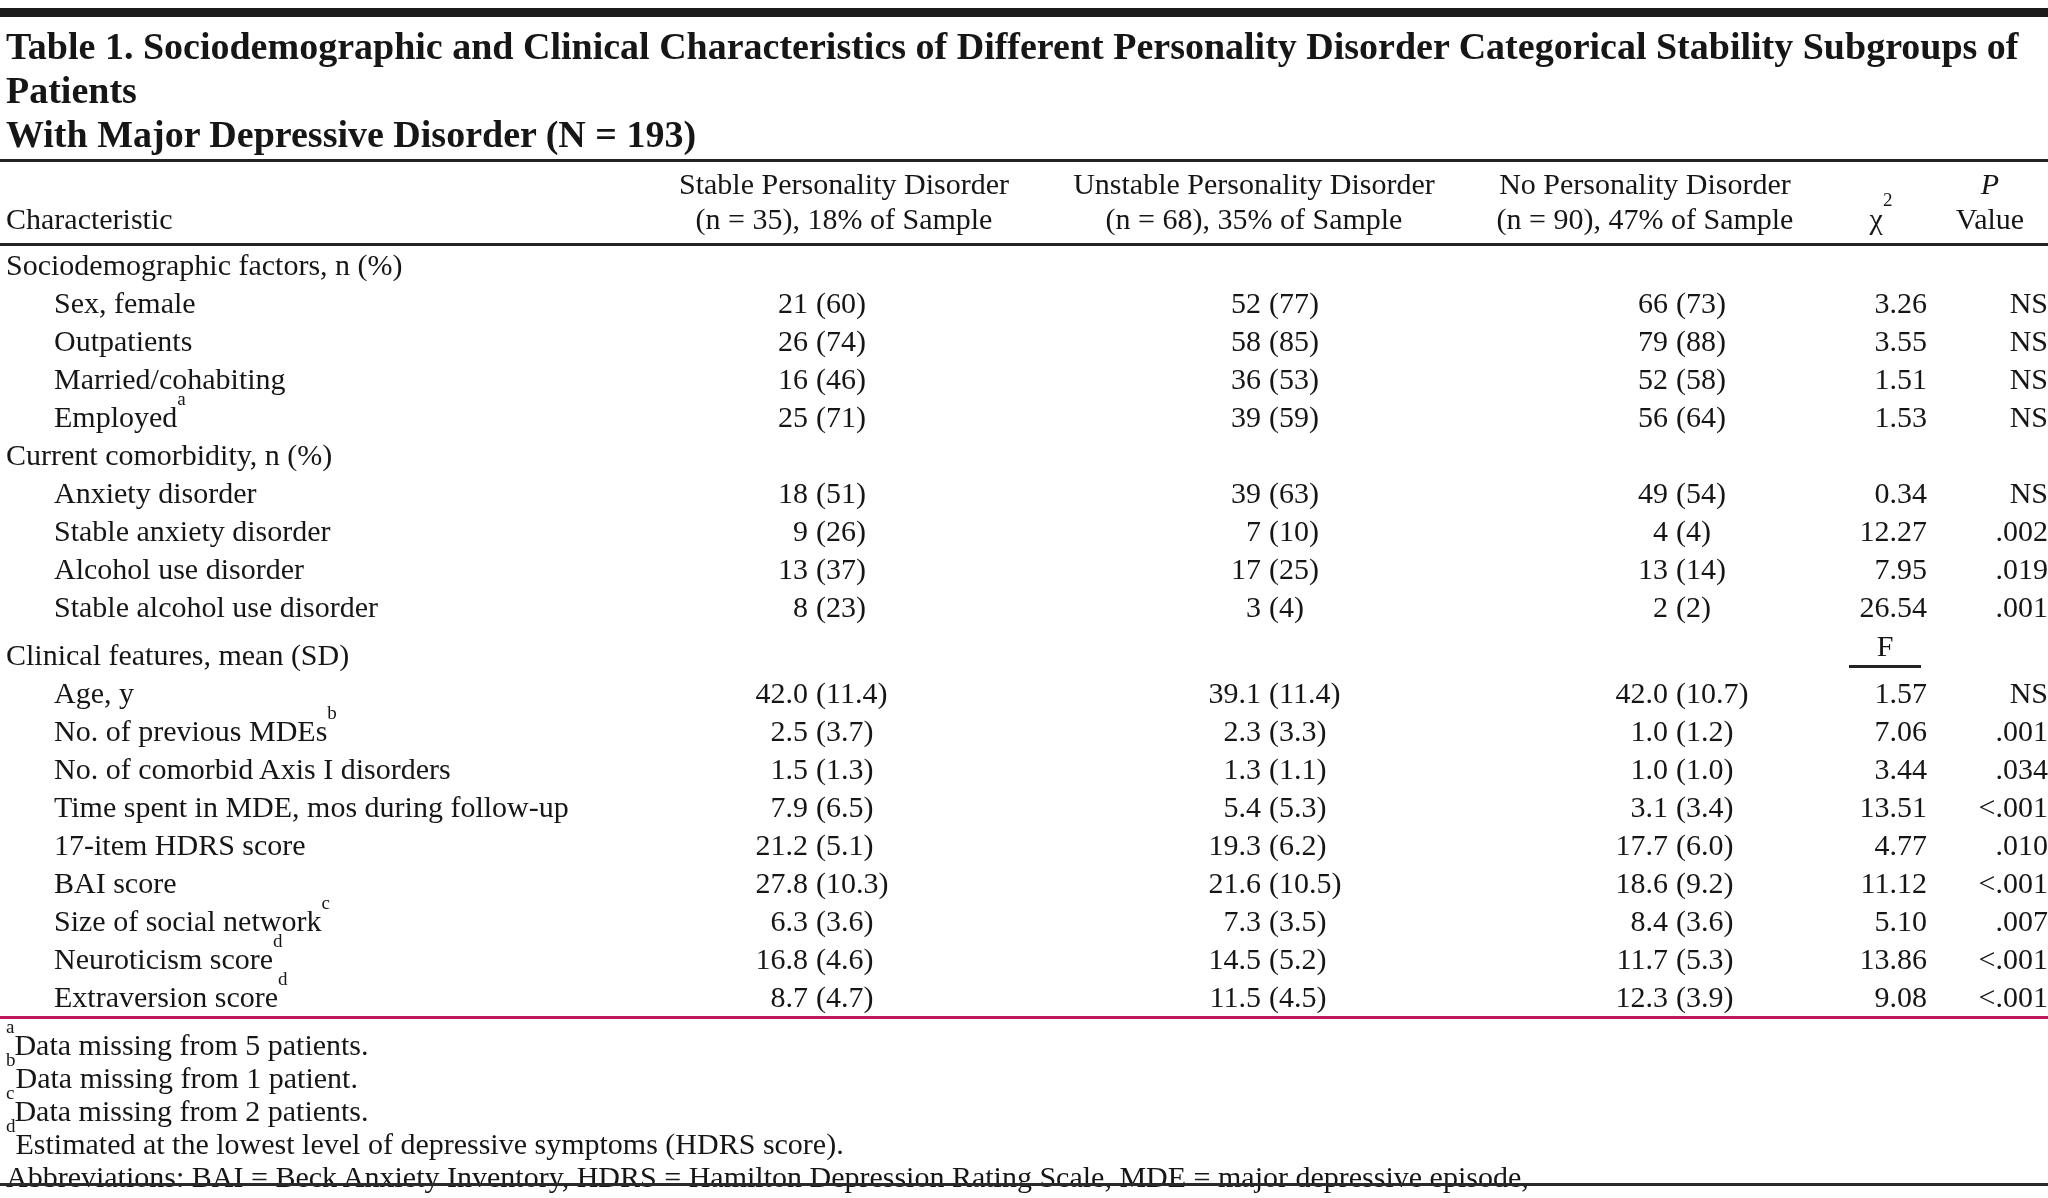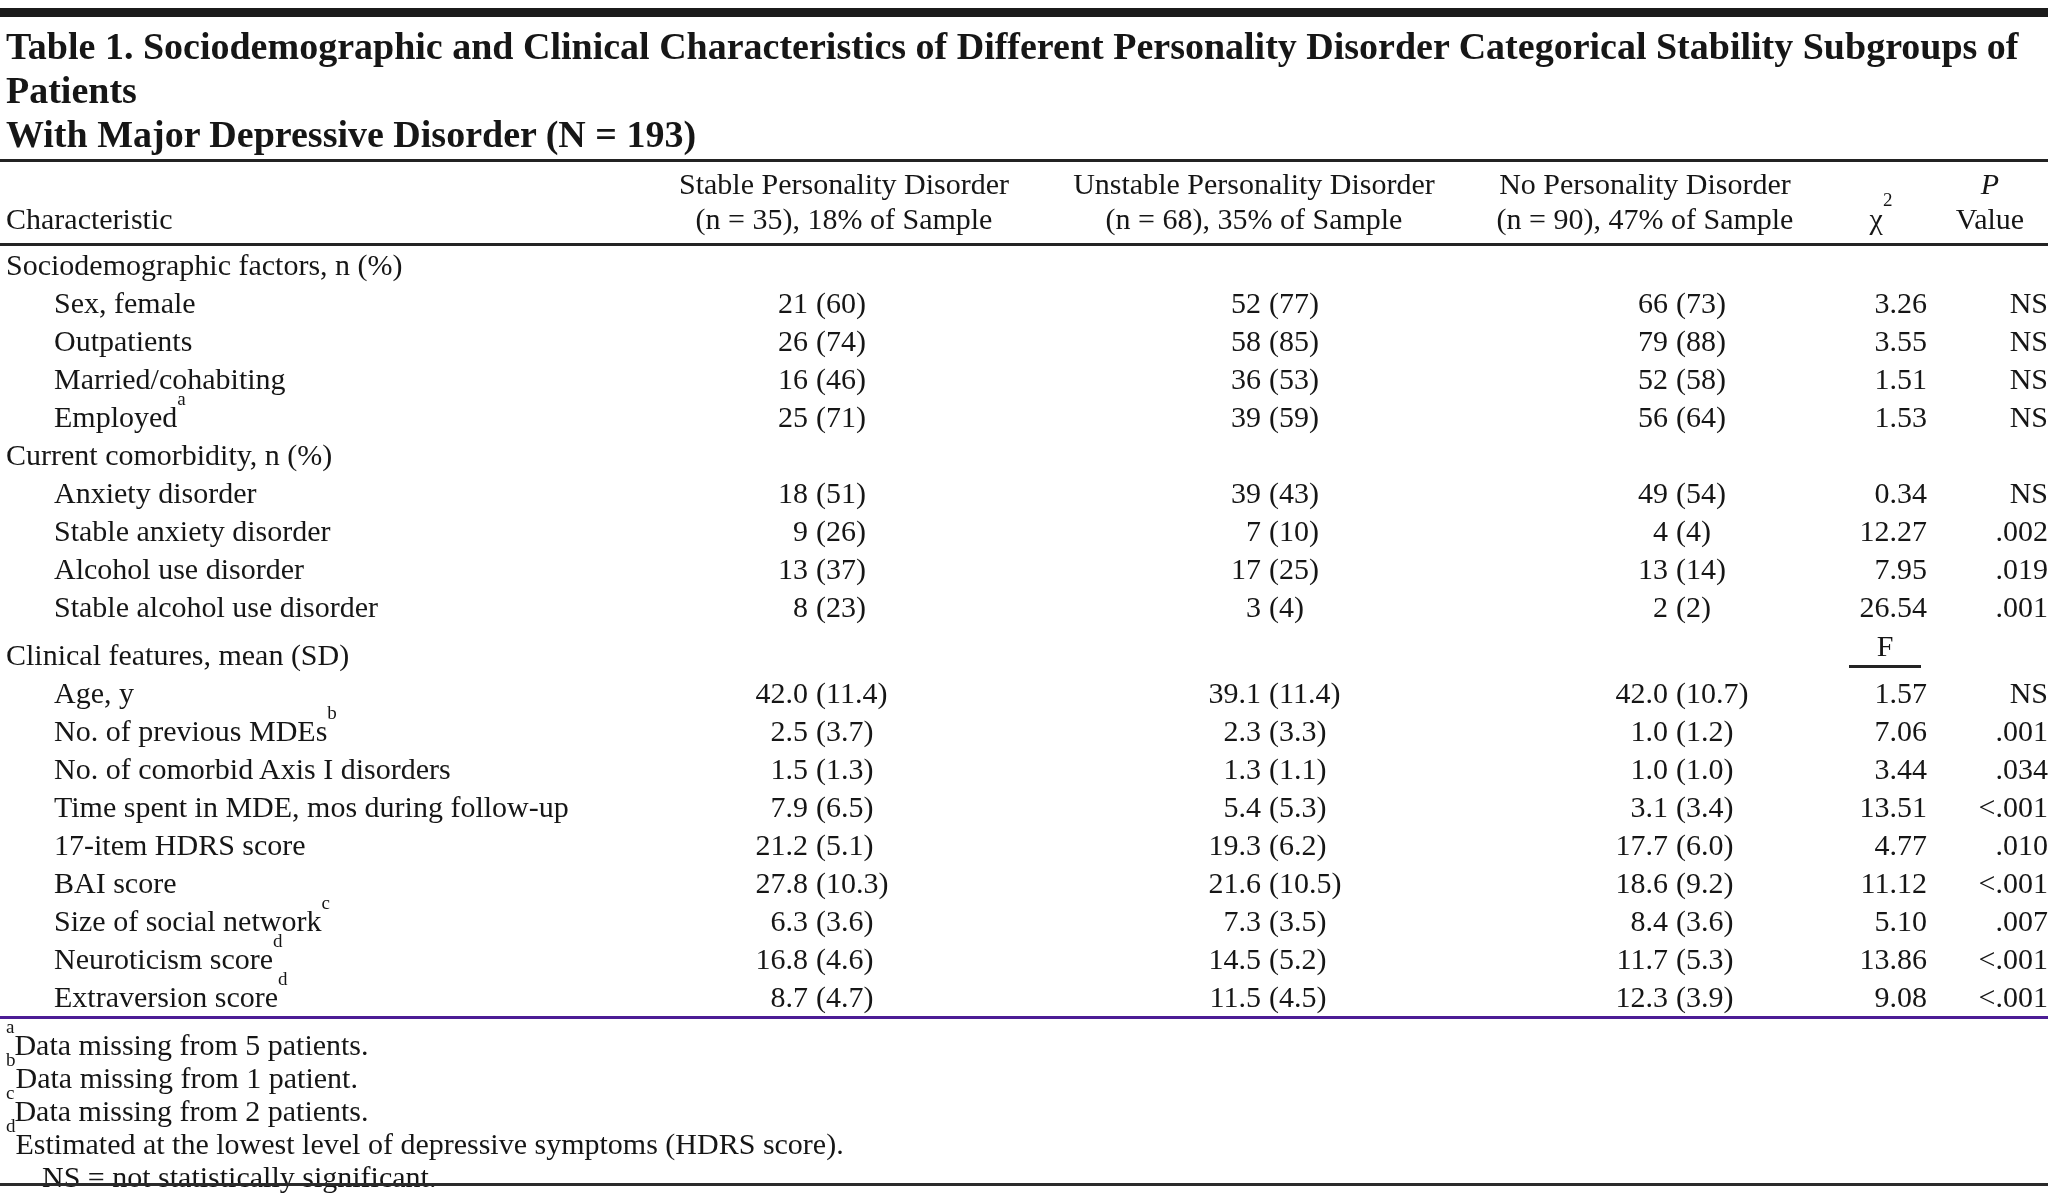--- a/index.html
+++ b/index.html
@@ -7,21 +7,21 @@
     width:2048px;height:1198px;background:#ffffff;
     font-family:"Liberation Serif", serif;color:#161616;
     -webkit-font-smoothing:antialiased;
   }
   .page{position:relative;width:2048px;height:1198px;overflow:hidden;background:#fff;}
   .top-bar{margin-top:8px;height:9px;background:#1b1b1b;}
   .title-block{padding:7px 8px 3px 6px;font-weight:bold;font-size:38px;line-height:44px;}
   .rule{border:0;border-top:3px solid #232323;height:0;margin:0;}
   table{width:2048px;table-layout:fixed;border-collapse:collapse;font-size:30px;}
   thead{border-bottom:3px solid #232323;}
-  tbody{border-bottom:3px solid #4c1d95;}
+  tbody{border-bottom:3px solid #be185d;}
   thead td{vertical-align:bottom;padding:4px 0 7px 0;line-height:35px;}
   .th-char{text-align:left;padding-left:6px;}
   .th-group{text-align:center;}
   .th-chi{text-align:center;padding-bottom:7px;}
   .th-p{text-align:center;}
   .p-ital{font-style:italic;}
   tbody td{padding:0;line-height:38px;vertical-align:bottom;}
   .data-row td, .section-row td{height:38px;}
   .sec-cell{padding-left:6px;}
   .char-cell{padding-left:54px;}
@@ -132,21 +132,21 @@
           <td class="sec-cell">Current comorbidity, n (%)</td>
           <td></td>
           <td></td>
           <td></td>
           <td class="chi-cell"></td>
           <td></td>
         </tr>
         <tr class="data-row">
           <td class="char-cell"><span>Anxiety disorder</span></td>
           <td class="val-cell c0"><span class="mean">18</span><span class="sd">(51)</span></td>
-          <td class="val-cell c1"><span class="mean">39</span><span class="sd">(43)</span></td>
+          <td class="val-cell c1"><span class="mean">39</span><span class="sd">(63)</span></td>
           <td class="val-cell c2"><span class="mean">49</span><span class="sd">(54)</span></td>
           <td class="chi-cell num">0.34</td>
           <td class="p-cell">NS</td>
         </tr>
         <tr class="data-row">
           <td class="char-cell"><span>Stable anxiety disorder</span></td>
           <td class="val-cell c0"><span class="mean">9</span><span class="sd">(26)</span></td>
           <td class="val-cell c1"><span class="mean">7</span><span class="sd">(10)</span></td>
           <td class="val-cell c2"><span class="mean">4</span><span class="sd">(4)</span></td>
           <td class="chi-cell num">12.27</td>
@@ -251,18 +251,19 @@
           <td class="p-cell">&lt;.001</td>
         </tr>
       </tbody>
   </table>
 
   <div class="footnotes">
     <div class="fn-line"><sup>a</sup><span>Data missing from 5 patients.</span></div>
     <div class="fn-line"><sup>b</sup><span>Data missing from 1 patient.</span></div>
     <div class="fn-line"><sup>c</sup><span>Data missing from 2 patients.</span></div>
     <div class="fn-line"><sup>d</sup><span>Estimated at the lowest level of depressive symptoms (HDRS score).</span></div>
+    <div class="fn-line">Abbreviations: BAI = Beck Anxiety Inventory, HDRS = Hamilton Depression Rating Scale, MDE = major depressive episode,</div>
     <div class="fn-line abbrev-line2">NS = not statistically significant.</div>
   </div>
 
   <div class="bottom-rule"></div>
 
 </div>
 
 </body></html>

